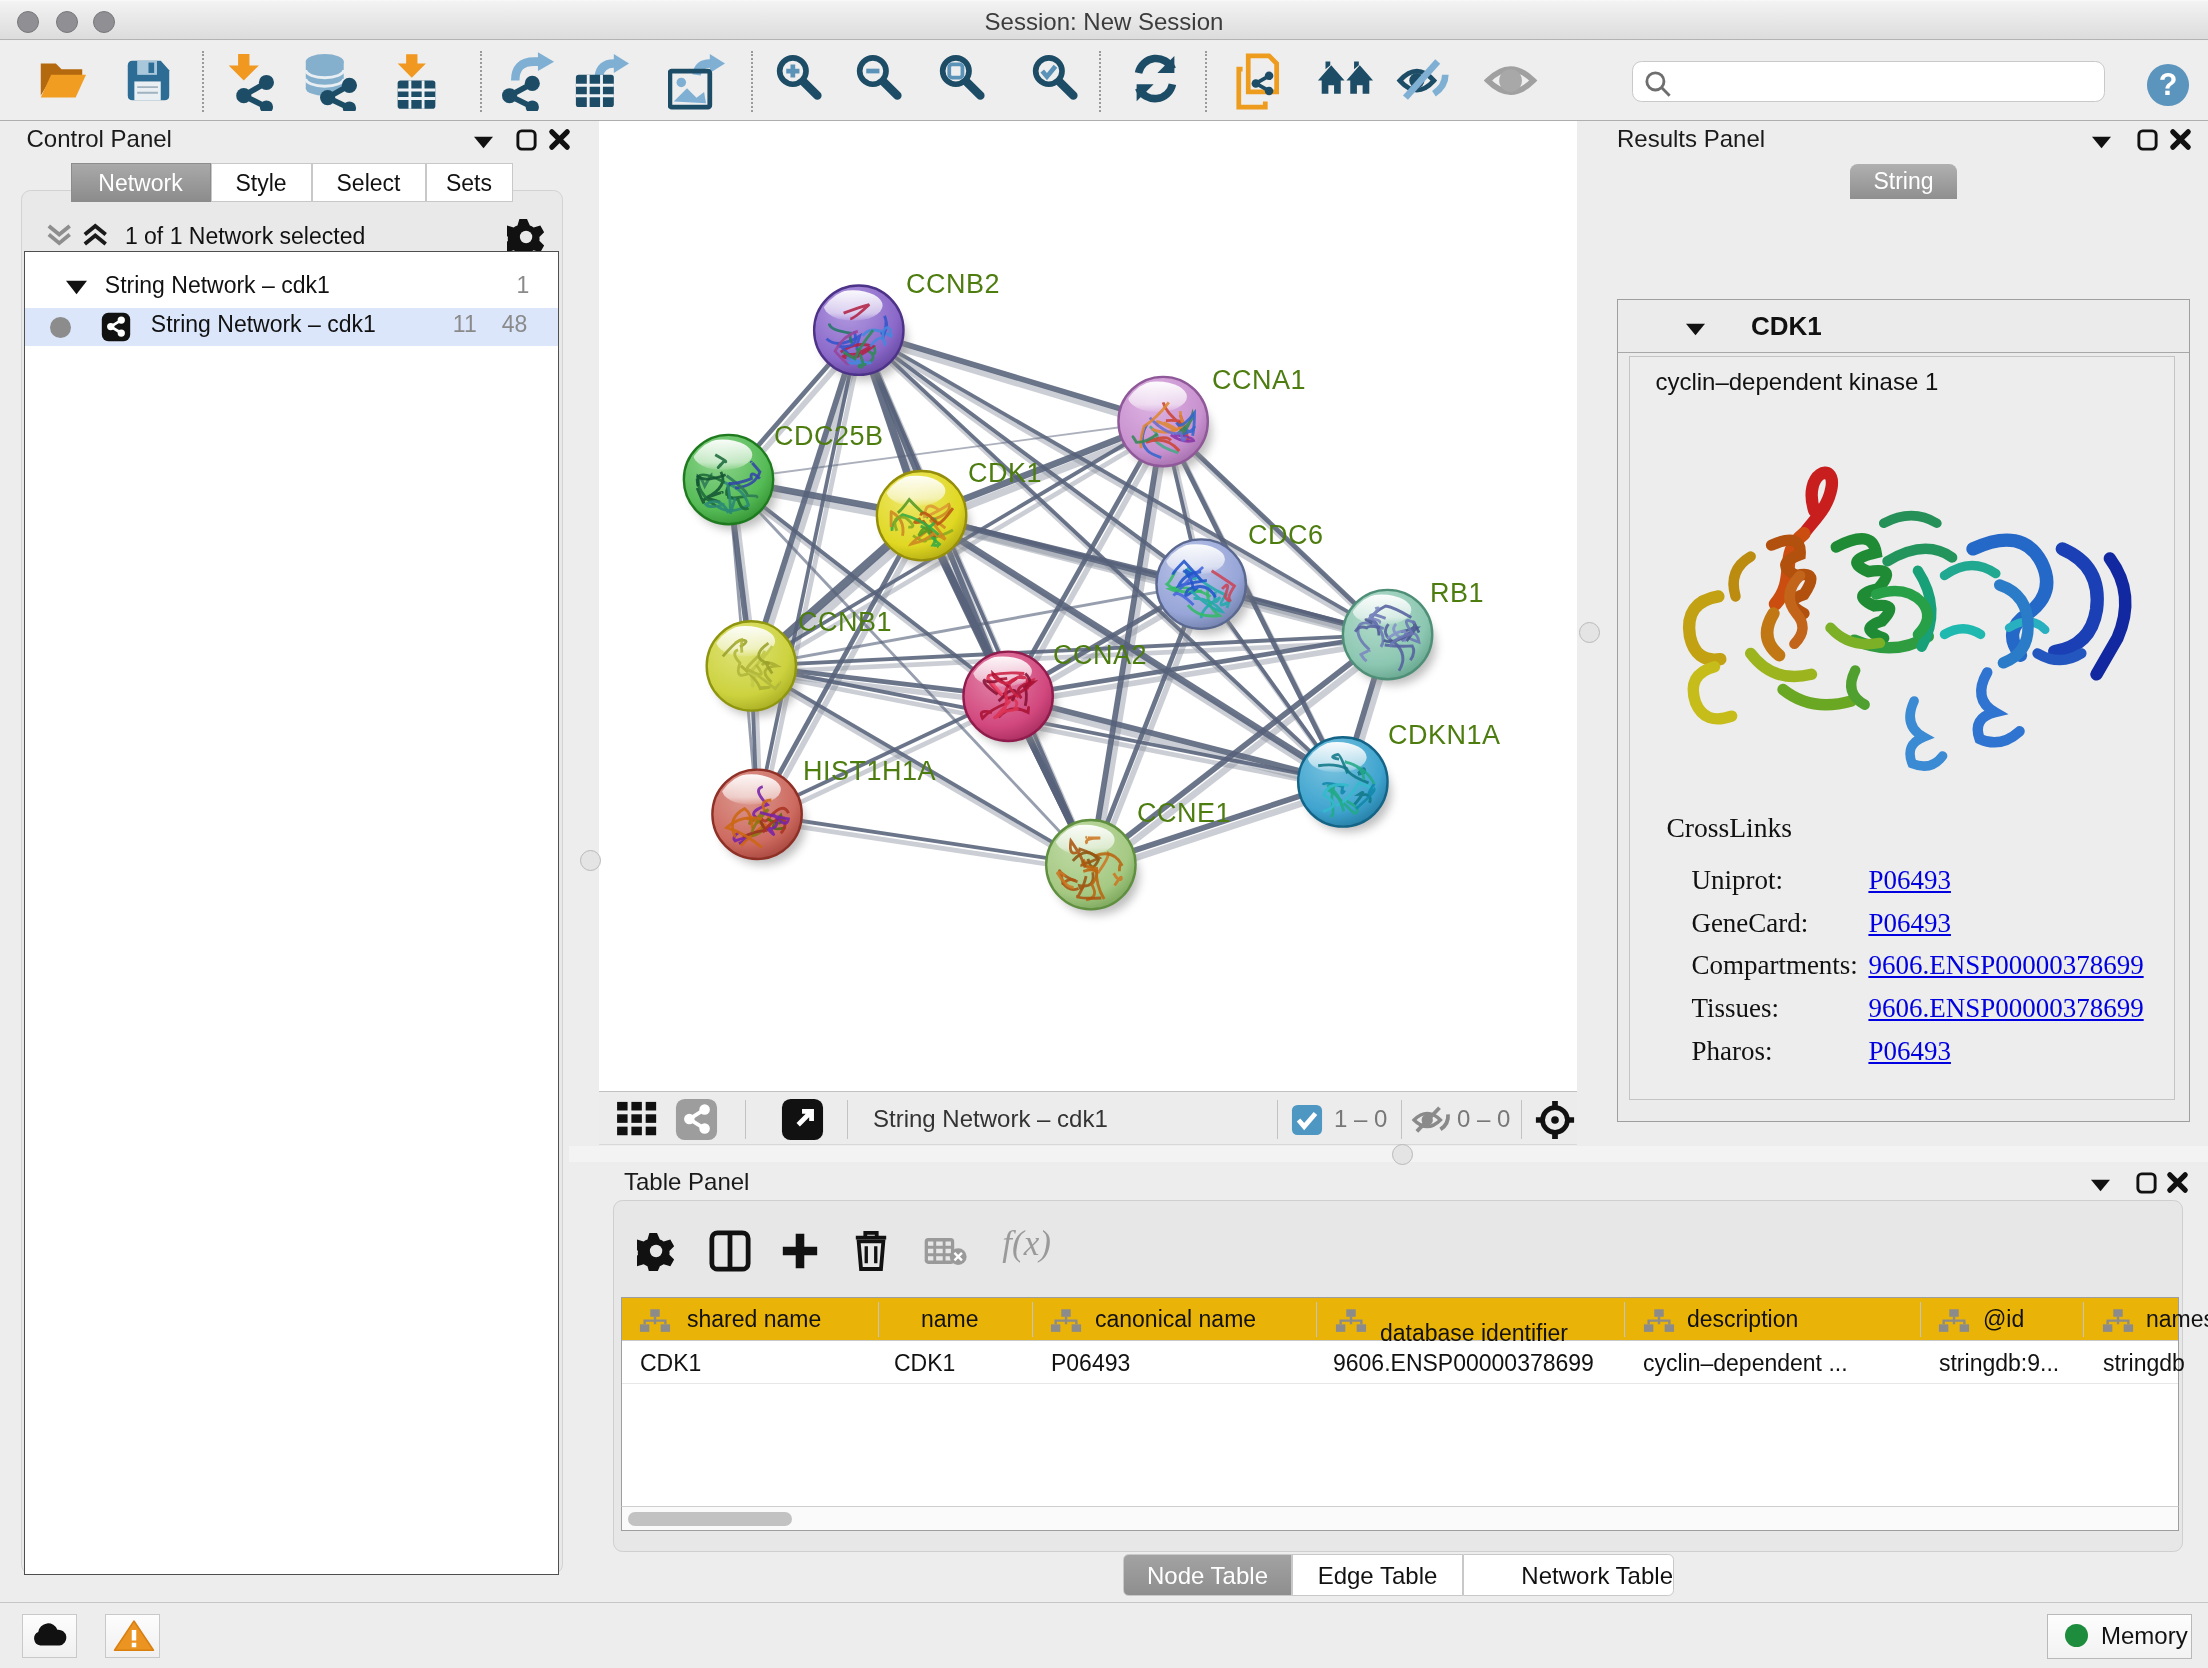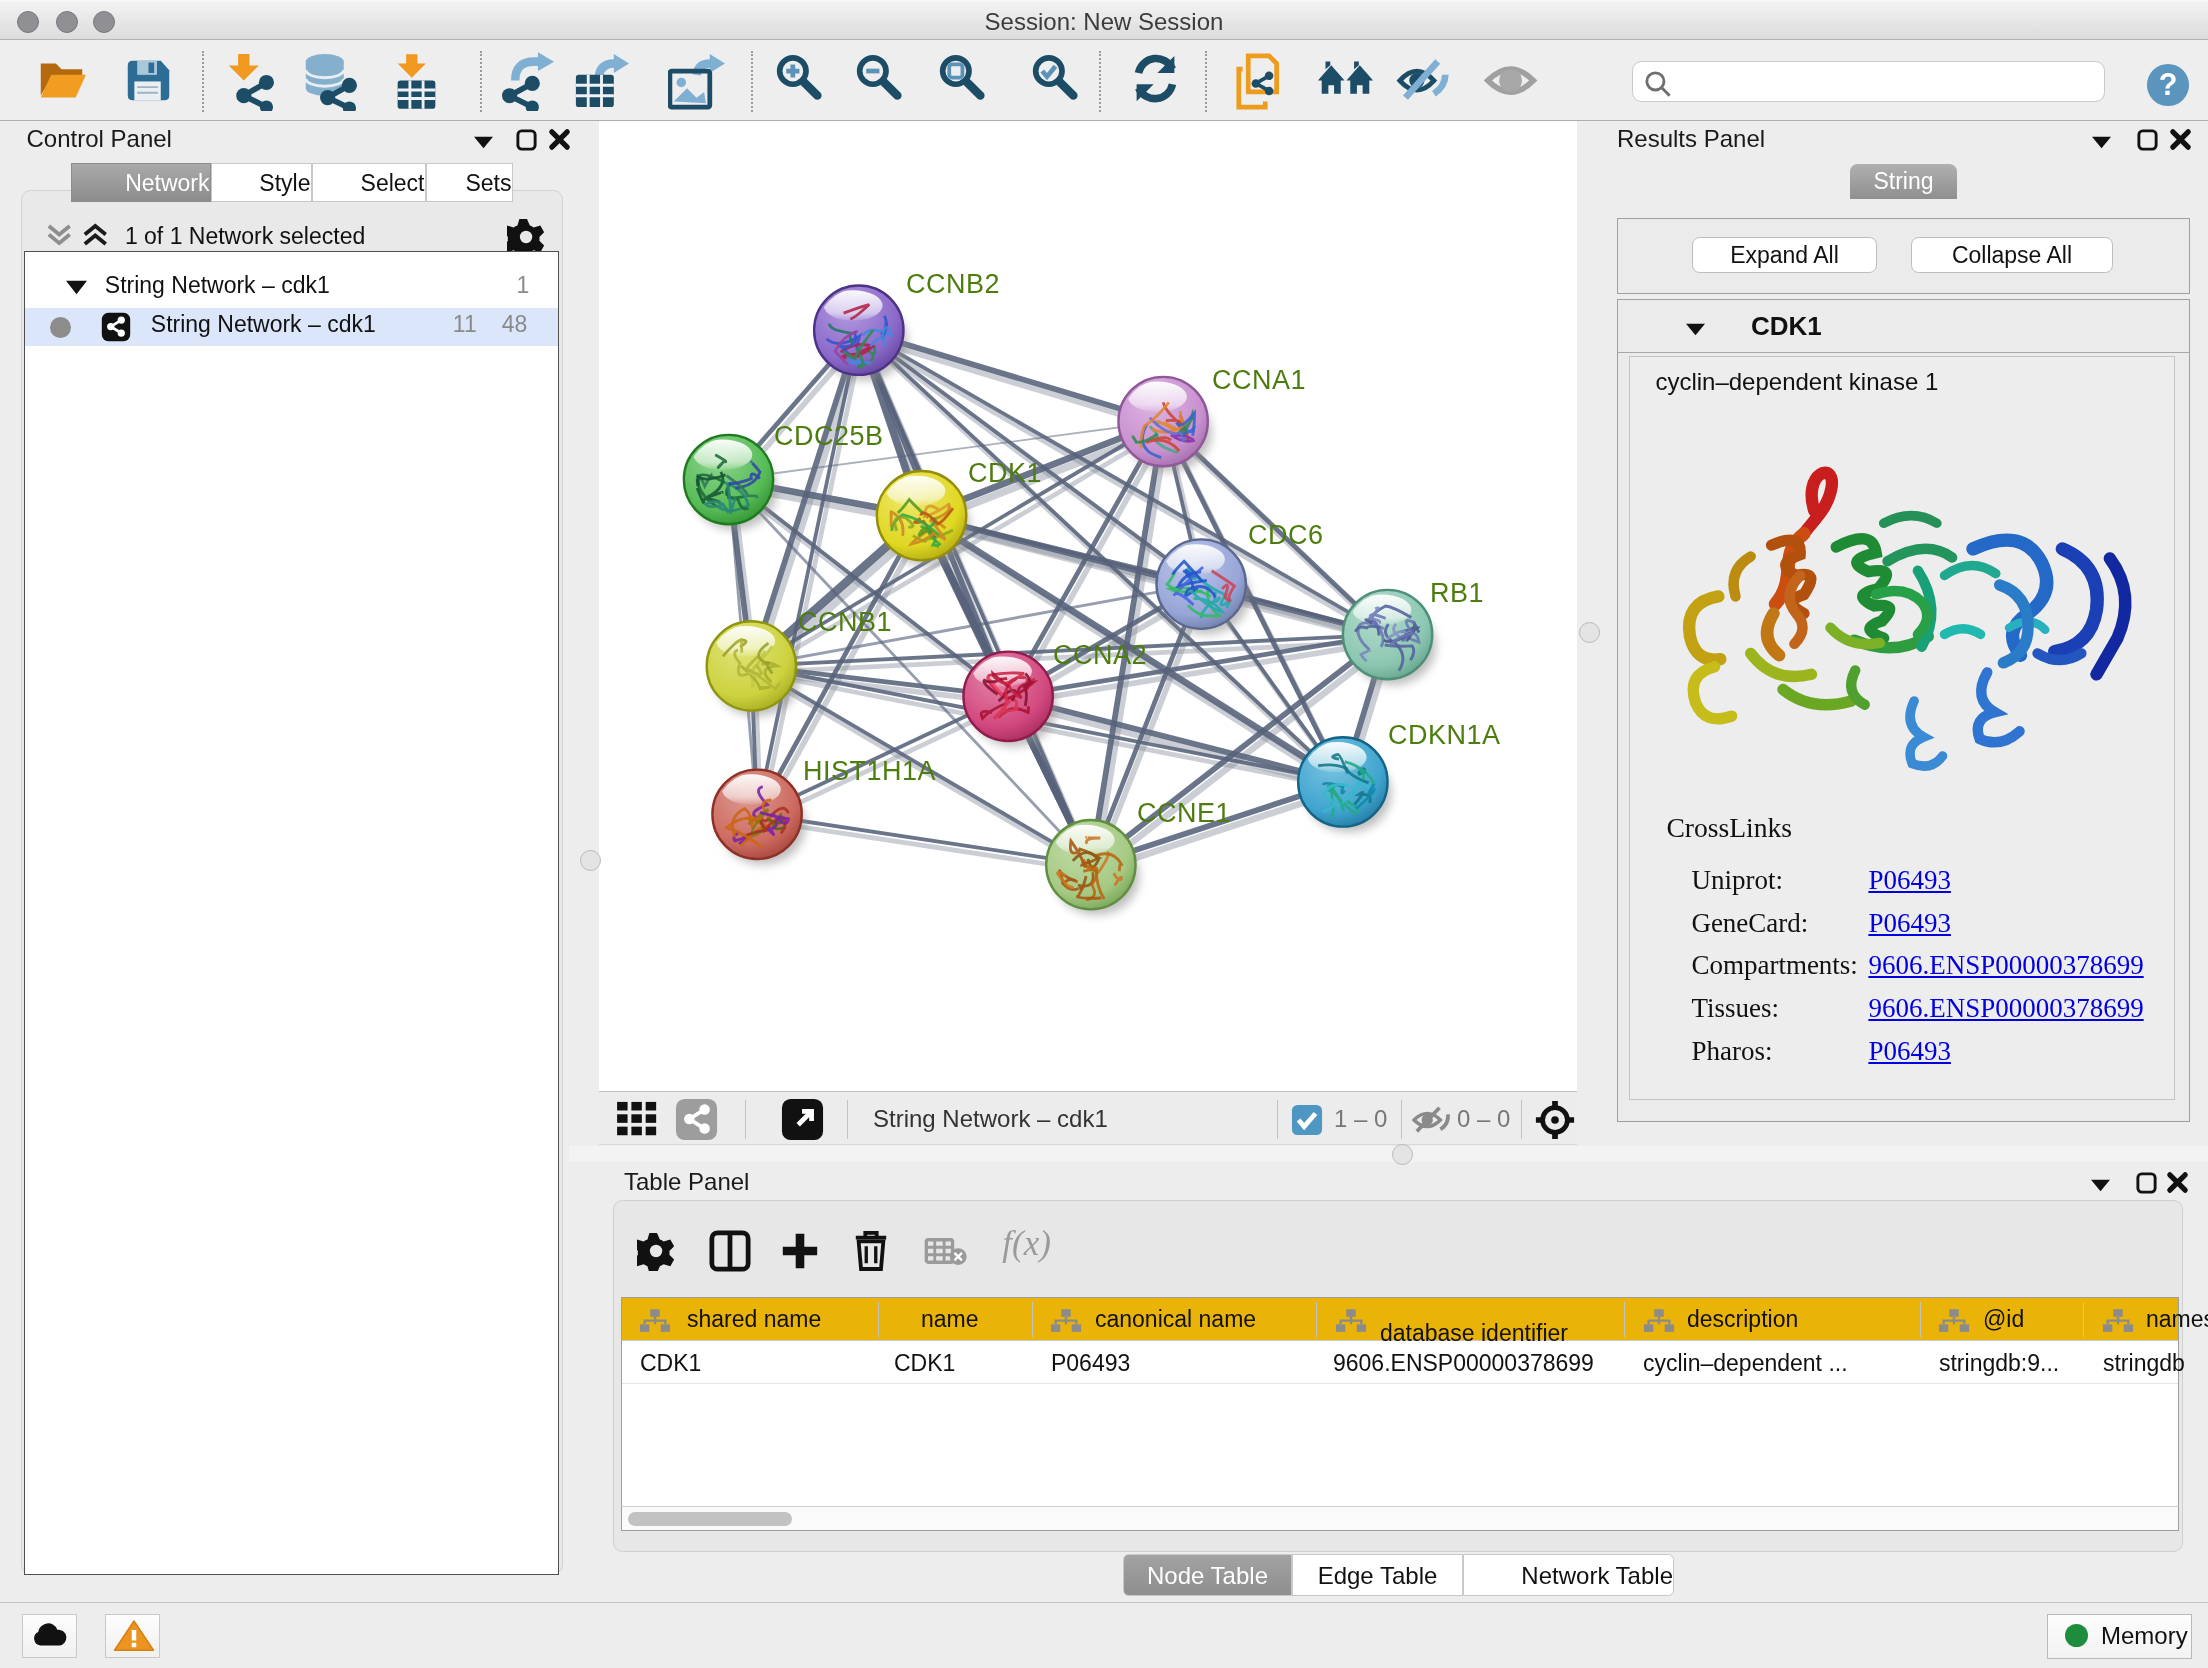--- a/index.html
+++ b/index.html
@@ -9,21 +9,21 @@
 .title{position:absolute;top:6.7px;left:0;width:100%;text-align:center;font-size:24px;color:#3c3c3c}
 .toolbar{left:0;top:41px;width:2208px;height:80px;background:#eeeeee;border-bottom:1px solid #aeaeae}
 .tsep{position:absolute;top:9.5px;height:61px;width:0;border-left:2.9px dotted #9a9a9a}
 .ticon{position:absolute;top:11.4px}
 .searchbox{position:absolute;left:1632px;top:20px;width:473px;height:41px;background:#fff;border:1.9px solid #c9c9c9;border-radius:9.5px}
 .helpq{position:absolute;left:2146px;top:22px}
 .panelhead{font-size:24px;color:#1a1a1a}
 
 .cp{left:9.5px;top:121px;width:559px;height:1453px}
 .cp .panelhead{position:absolute;left:27px;top:9.5px}
-.tab{position:absolute;top:42px;height:39px;font-size:23px;text-align:right;border:1px solid #c8c8c8;background:#fff;color:#111;line-height:38px;z-index:3}
+.tab{position:absolute;top:42px;height:39px;font-size:23px;text-align:center;border:1px solid #c8c8c8;background:#fff;color:#111;line-height:38px;z-index:3}
 .tab.sel{background:linear-gradient(#a9a9a9,#8c8c8c);color:#fff;border-color:#8c8c8c}
 .cpbox{position:absolute;left:11.4px;top:69px;width:542px;height:1384px;background:#e9e9e9;border:1px solid #d2d2d2;border-radius:9.5px;z-index:1}
 .cplist{position:absolute;left:14.3px;top:130px;width:535px;height:1324px;background:#fff;border:1.9px solid #4f4f4f;z-index:2}
 .lrow{position:absolute;left:0;width:100%;height:38px;font-size:23px;color:#111}
 .num{position:absolute;color:#8a8a8a;font-size:23px}
 
 .canvas{left:599px;top:121px;width:978px;height:970px;background:#fff}
 .cv-toolbar{left:599px;top:1091px;width:978px;height:54px;background:#ececec;border-top:1px solid #c2c2c2;border-bottom:1px solid #d8d8d8}
 
 .rp{left:1582px;top:121px;width:617px;height:1024px;background:#ecedec}
@@ -730,24 +730,20 @@
       <path d="M3 5 h20 l-10 12 z" fill="#111"></path>
     </svg>
   <svg class="abs" style="left:554px;top:6.7px" width="23" height="23" viewBox="0 0 24 24">
       <rect x="3" y="3" width="18" height="19" rx="4" fill="none" stroke="#111" stroke-width="3"></rect>
     </svg>
   <svg class="abs" style="left:587px;top:6.7px" width="23" height="23" viewBox="0 0 24 24">
       <path d="M4 4 L20 20 M20 4 L4 20" stroke="#111" stroke-width="5.5" stroke-linecap="round"></path>
     </svg>
 
   <div class="stringtab">String</div>
-  <div class="rpbox" style="top:97px;height:76px">
-    <div class="rbtn" style="left:74px;top:18px;width:185px;height:36px;line-height:35px">Expand All</div>
-    <div class="rbtn" style="left:293px;top:18px;width:202px;height:36px;line-height:35px">Collapse All</div>
-  </div>
   <div class="rpbox2" style="top:178px;height:823px">
     <div class="cdk1row">
       <svg class="abs" style="left:65px;top:19px" width="25" height="19" viewBox="0 0 26 20">
           <path d="M3 5 h20 l-10 12 z" fill="#111"></path>
         </svg>
       <div class="abs" style="left:133px;top:11.4px;font-size:26px;font-weight:bold;color:#111">CDK1</div>
     </div>
     <div class="descbox" style="top:56px;height:744px">
       <div class="abs" style="left:25px;top:11.4px;font-size:24px;color:#111">cyclin–dependent kinase 1</div>
 

